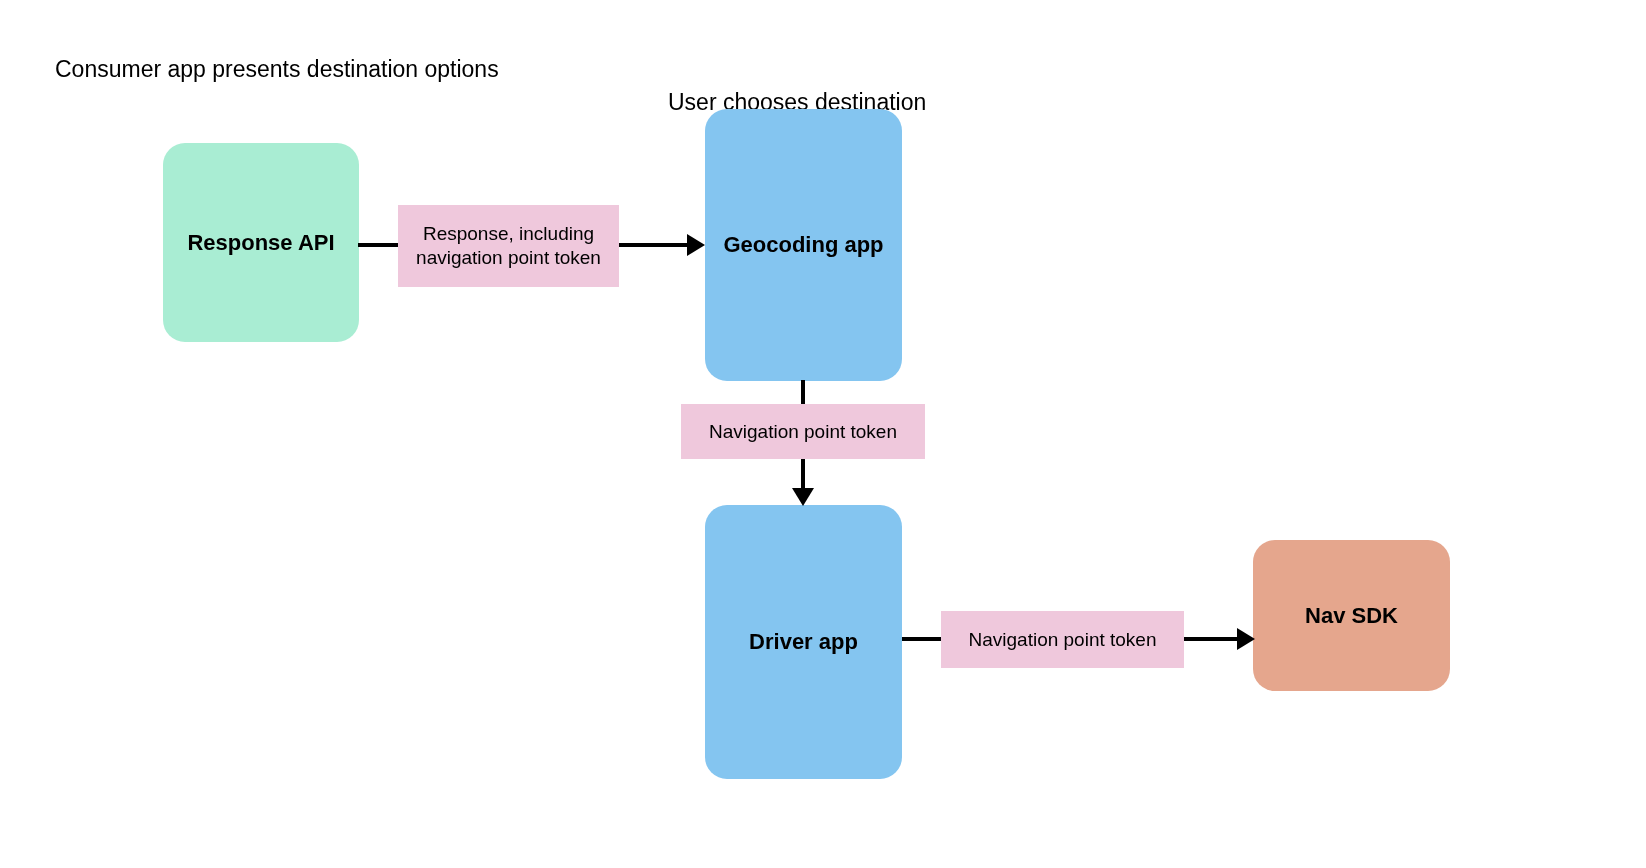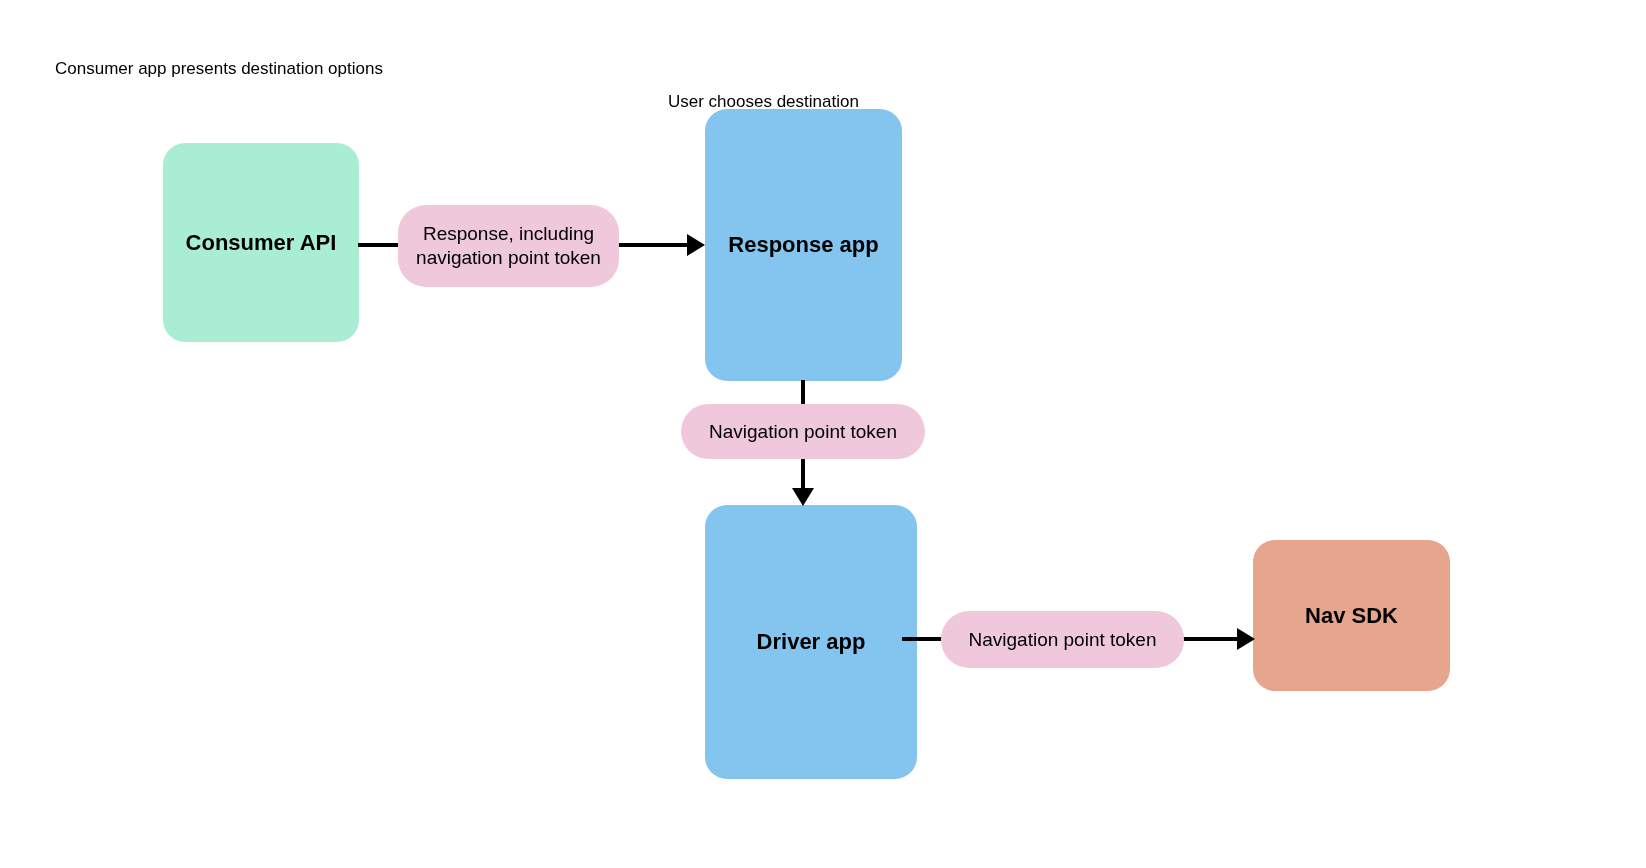--- a/index.html
+++ b/index.html
@@ -13,21 +13,21 @@
   }
   #canvas {
     position: relative;
     width: 1646px;
     height: 868px;
     background: #ffffff;
     overflow: hidden;
   }
   .col-header {
     position: absolute;
-    font-size: 17px;
+    font-size: 23px;
     line-height: 26px;
     color: #000000;
     white-space: nowrap;
     font-weight: 400;
   }
   #hdr-1 { left: 55px;   top: 56px; }
   #hdr-2 { left: 668px;  top: 56px; margin-top: 33px; }
   #hdr-3 { left: 1153px; top: 56px; }
 
   .node {
@@ -50,38 +50,37 @@
     width: 196px; height: 199px;
     background: #a9edd3;
   }
   #node-consumer {
     left: 705px; top: 109px;
     width: 197px; height: 272px;
     background: #84c5f0;
   }
   #node-driver {
     left: 705px; top: 505px;
-    width: 212px; height: 274px;
+    width: 197px; height: 274px;
     background: #84c5f0;
   }
   #node-navsdk {
     left: 1253px; top: 540px;
     width: 197px; height: 151px;
     background: #e5a68d;
   }
 
   .edge-label {
     position: absolute;
     display: flex;
     align-items: center;
     justify-content: center;
     background: #efc8dc;
     box-sizing: border-box;
     z-index: 3;
-    border-radius: 28px;
   }
   .edge-label-text {
     font-size: 19px;
     line-height: 24px;
     color: #000000;
     text-align: center;
   }
   #lbl-response {
     left: 398px; top: 205px;
     width: 221px; height: 82px;
@@ -132,25 +131,25 @@
 </style>
 </head>
 <body>
 
 <div id="canvas">
 
   <div class="col-header" id="hdr-1">Consumer app presents destination options</div>
   <div class="col-header" id="hdr-2">User chooses destination</div>
 
   <div class="node" id="node-geocoding">
-    <span class="node-label">Consumer API</span>
+    <span class="node-label">Response API</span>
   </div>
 
   <div class="node" id="node-consumer">
-    <span class="node-label">Response app</span>
+    <span class="node-label">Geocoding app</span>
   </div>
 
   <div class="node" id="node-driver">
     <span class="node-label">Driver app</span>
   </div>
 
   <div class="node" id="node-navsdk">
     <span class="node-label">Nav SDK</span>
   </div>
 

